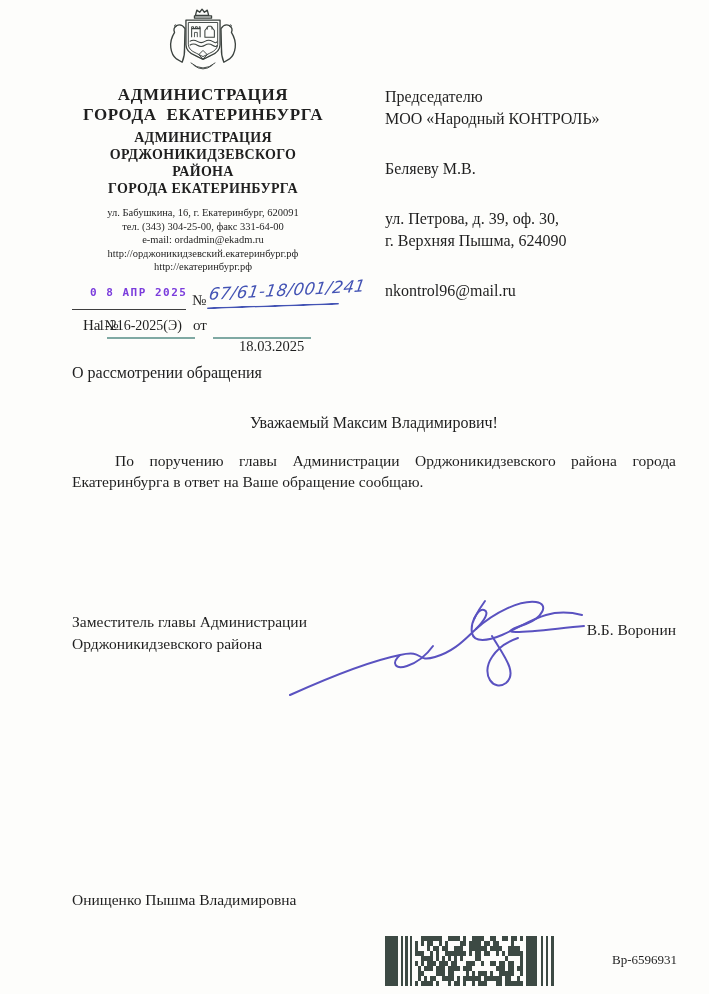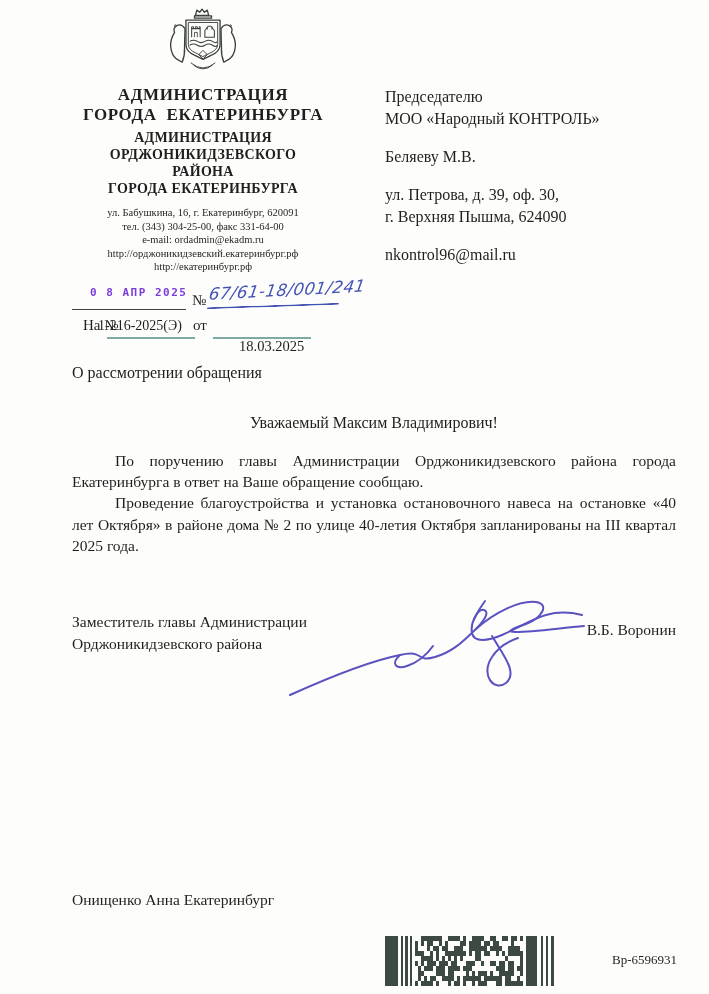--- a/index.html
+++ b/index.html
@@ -32,21 +32,21 @@
   .ref-row{position:absolute;top:317px;font-size:15px;}
   .lbl-na{left:72px;margin-left:11px;}
   .incoming-number{left:98px;font-size:14px;top:318px;}
   .lbl-ot{left:193px;}
   .incoming-date{left:239px;font-size:14.5px;top:318px;margin-top:20px;}
   .teal-line{position:absolute;height:2px;background:#7fa9a3;top:337px;}
   .teal-1{left:107px;width:88px;}
   .teal-2{left:213px;width:98px;}
   
   .addressee{position:absolute;left:385px;top:86px;font-size:16px;line-height:22px;}
-  .addressee .gap{margin-top:16px;}
+  .addressee .gap{margin-top:28px;}
   
   .subject{position:absolute;left:72px;top:364px;font-size:16px;}
   .salutation{position:absolute;left:72px;top:414px;width:604px;text-align:center;font-size:16px;}
   .body-text{position:absolute;left:72px;top:450px;width:604px;
     font-size:15.5px;line-height:21.2px;text-align:justify;}
   .body-text p{margin:0;text-indent:43px;}
   
   .sign-position{position:absolute;left:72px;top:611px;font-size:15.5px;line-height:22px;}
   .sign-name{position:absolute;left:470px;top:621px;width:206px;text-align:right;font-size:15.5px;}
   .sign-scribble{position:absolute;left:278px;top:585px;width:310px;height:118px;}
@@ -126,40 +126,39 @@
     <div class="gap">Беляеву М.В.</div>
     <div class="gap">ул. Петрова, д. 39, оф. 30,</div>
     <div>г. Верхняя Пышма, 624090</div>
     <div class="gap">nkontrol96@mail.ru</div>
   </div>
 
   <div class="subject">О рассмотрении обращения</div>
   <div class="salutation">Уважаемый Максим Владимирович!</div>
   <div class="body-text">
     <p>По поручению главы Администрации Орджоникидзевского района города Екатеринбурга в ответ на Ваше обращение сообщаю.</p>
-    <p>Проведение благоустройства и установка остановочного навеса на остановке «40 лет Октября» в районе дома № 2 по улице 40-летия Октября запланированы на III квартал 2025 года.</p>
   </div>
 
   <div class="sign-position">
     <div>Заместитель главы Администрации</div>
     <div>Орджоникидзевского района</div>
   </div>
 
   <svg class="sign-scribble" viewBox="0 0 310 118" fill="none" stroke="#5a52c0" stroke-width="2" stroke-linecap="round">
     <path d="M12,110 C52,92 92,76 122,70 C147,64 137,78 157,72 C177,66 187,54 198,44 C206,36 212,27 206,25 C200,23 192,38 194,48 C196,58 210,56 224,50 C242,42 254,34 268,30 C282,26 296,28 304,30"></path>
     <path d="M198,44 C217,27 242,15 258,17 C272,19 264,33 248,39 C236,43 226,47 238,47 C256,47 282,43 306,41"></path>
     <path d="M214,51 C226,71 240,88 228,98 C216,107 202,90 214,72 C219,64 228,57 240,53"></path>
     <path d="M122,70 C113,78 117,85 129,81 C141,77 150,68 155,61"></path>
     <path d="M196,34 C199,28 204,20 207,16"></path>
   </svg>
 
   <div class="sign-name">В.Б. Воронин</div>
 
   <div class="executor">
-    <div>Онищенко Анна Екатеринбург</div>
+    <div>Онищенко Пышма Владимировна</div>
   </div>
 
   <svg class="barcode" id="barcode-svg" viewBox="0 0 175 50">
       <rect x="0" y="0" width="13" height="50" fill="#3d4a44"></rect>
       <rect x="16" y="0" width="2" height="50" fill="#3d4a44"></rect>
       <rect x="20" y="0" width="3" height="50" fill="#3d4a44"></rect>
       <rect x="25" y="0" width="2" height="50" fill="#3d4a44"></rect>
       <rect x="30" y="5" width="3" height="5" fill="#3d4a44"></rect>
       <rect x="30" y="10" width="3" height="5" fill="#3d4a44"></rect>
       <rect x="30" y="15" width="3" height="5" fill="#3d4a44"></rect>

